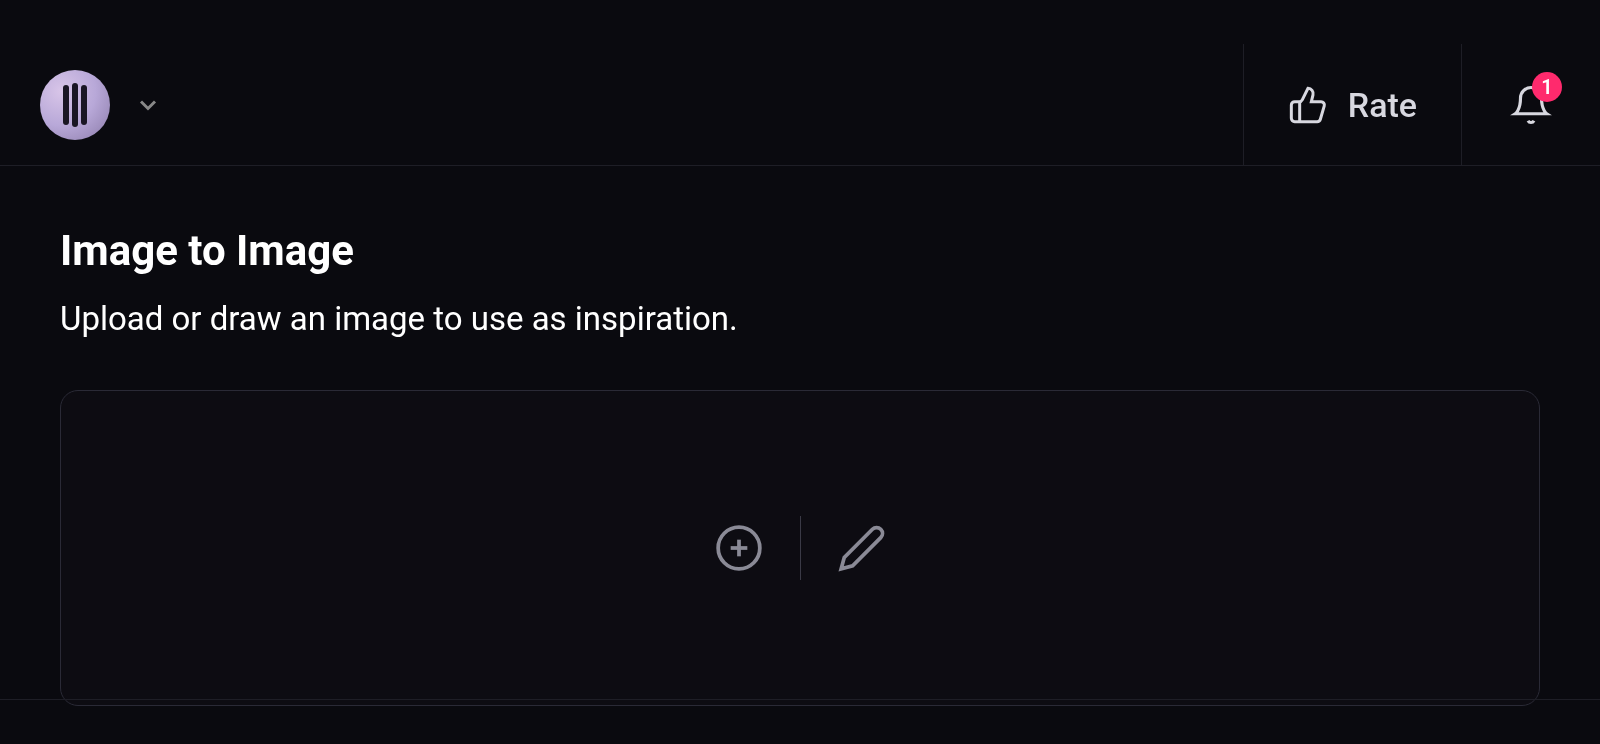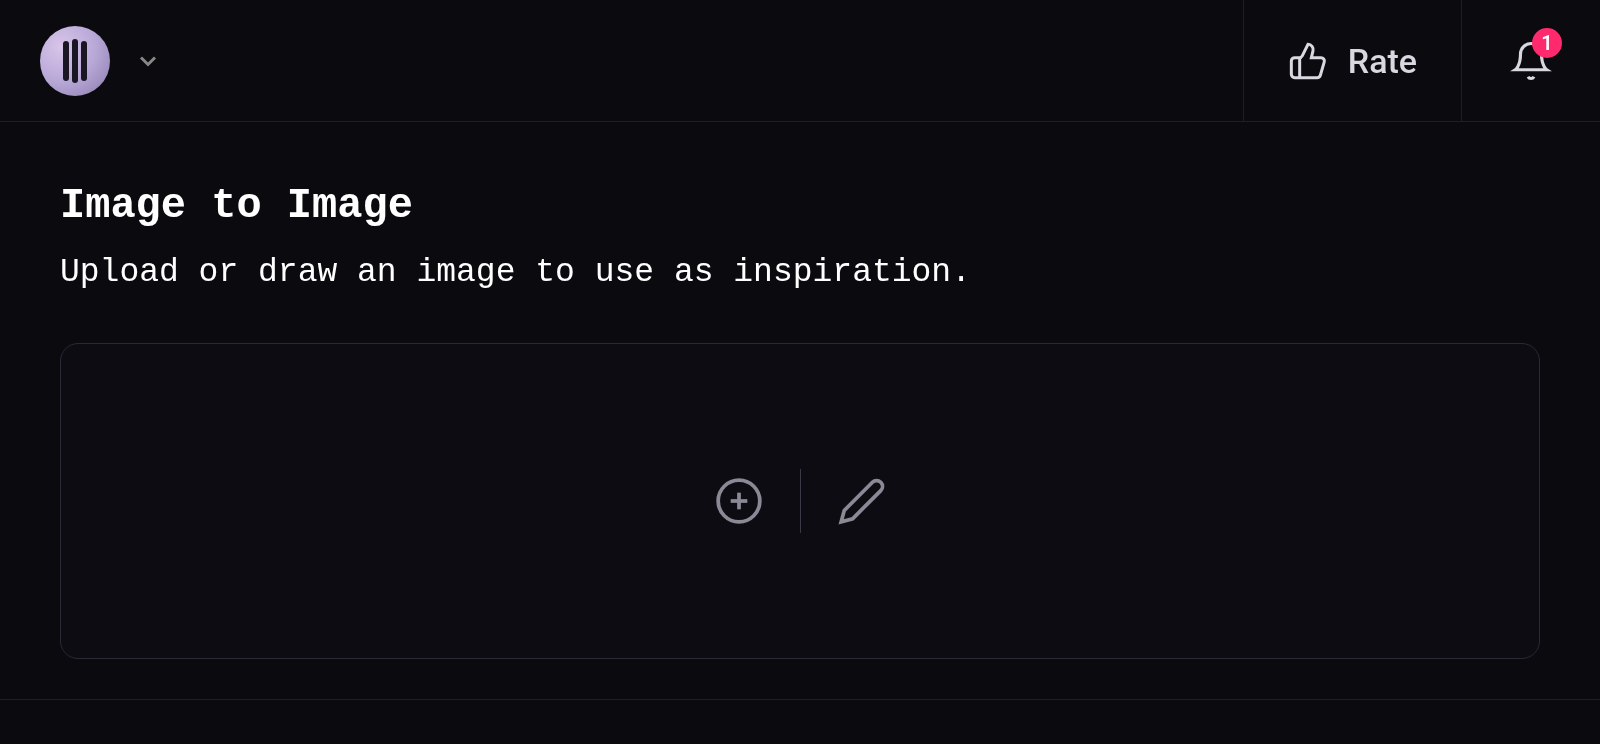--- a/index.html
+++ b/index.html
@@ -15,20 +15,21 @@
       color: #fff;
       overflow: hidden;
     }
     .header {
       height: 122px;
       display: flex;
       align-items: center;
       justify-content: space-between;
       border-bottom: 1px solid #1e1e26;
       padding-left: 40px;
+      margin-top: 44px;
     }
     .header-left {
       display: flex;
       align-items: center;
       gap: 24px;
     }
     .logo-circle {
       width: 70px;
       height: 70px;
       border-radius: 50%;
@@ -92,21 +93,20 @@
       min-width: 30px;
       height: 30px;
       border-radius: 15px;
       display: flex;
       align-items: center;
       justify-content: center;
       padding: 0 6px;
     }
     .content {
       padding: 60px 60px 3px 60px;
-      font-family: Liberation Mono, monospace;
     }
     .page-title {
       font-size: 42px;
       font-weight: 700;
       color: #fff;
       margin-bottom: 24px;
     }
     .page-subtitle {
       font-size: 33px;
       color: #ffffff;

